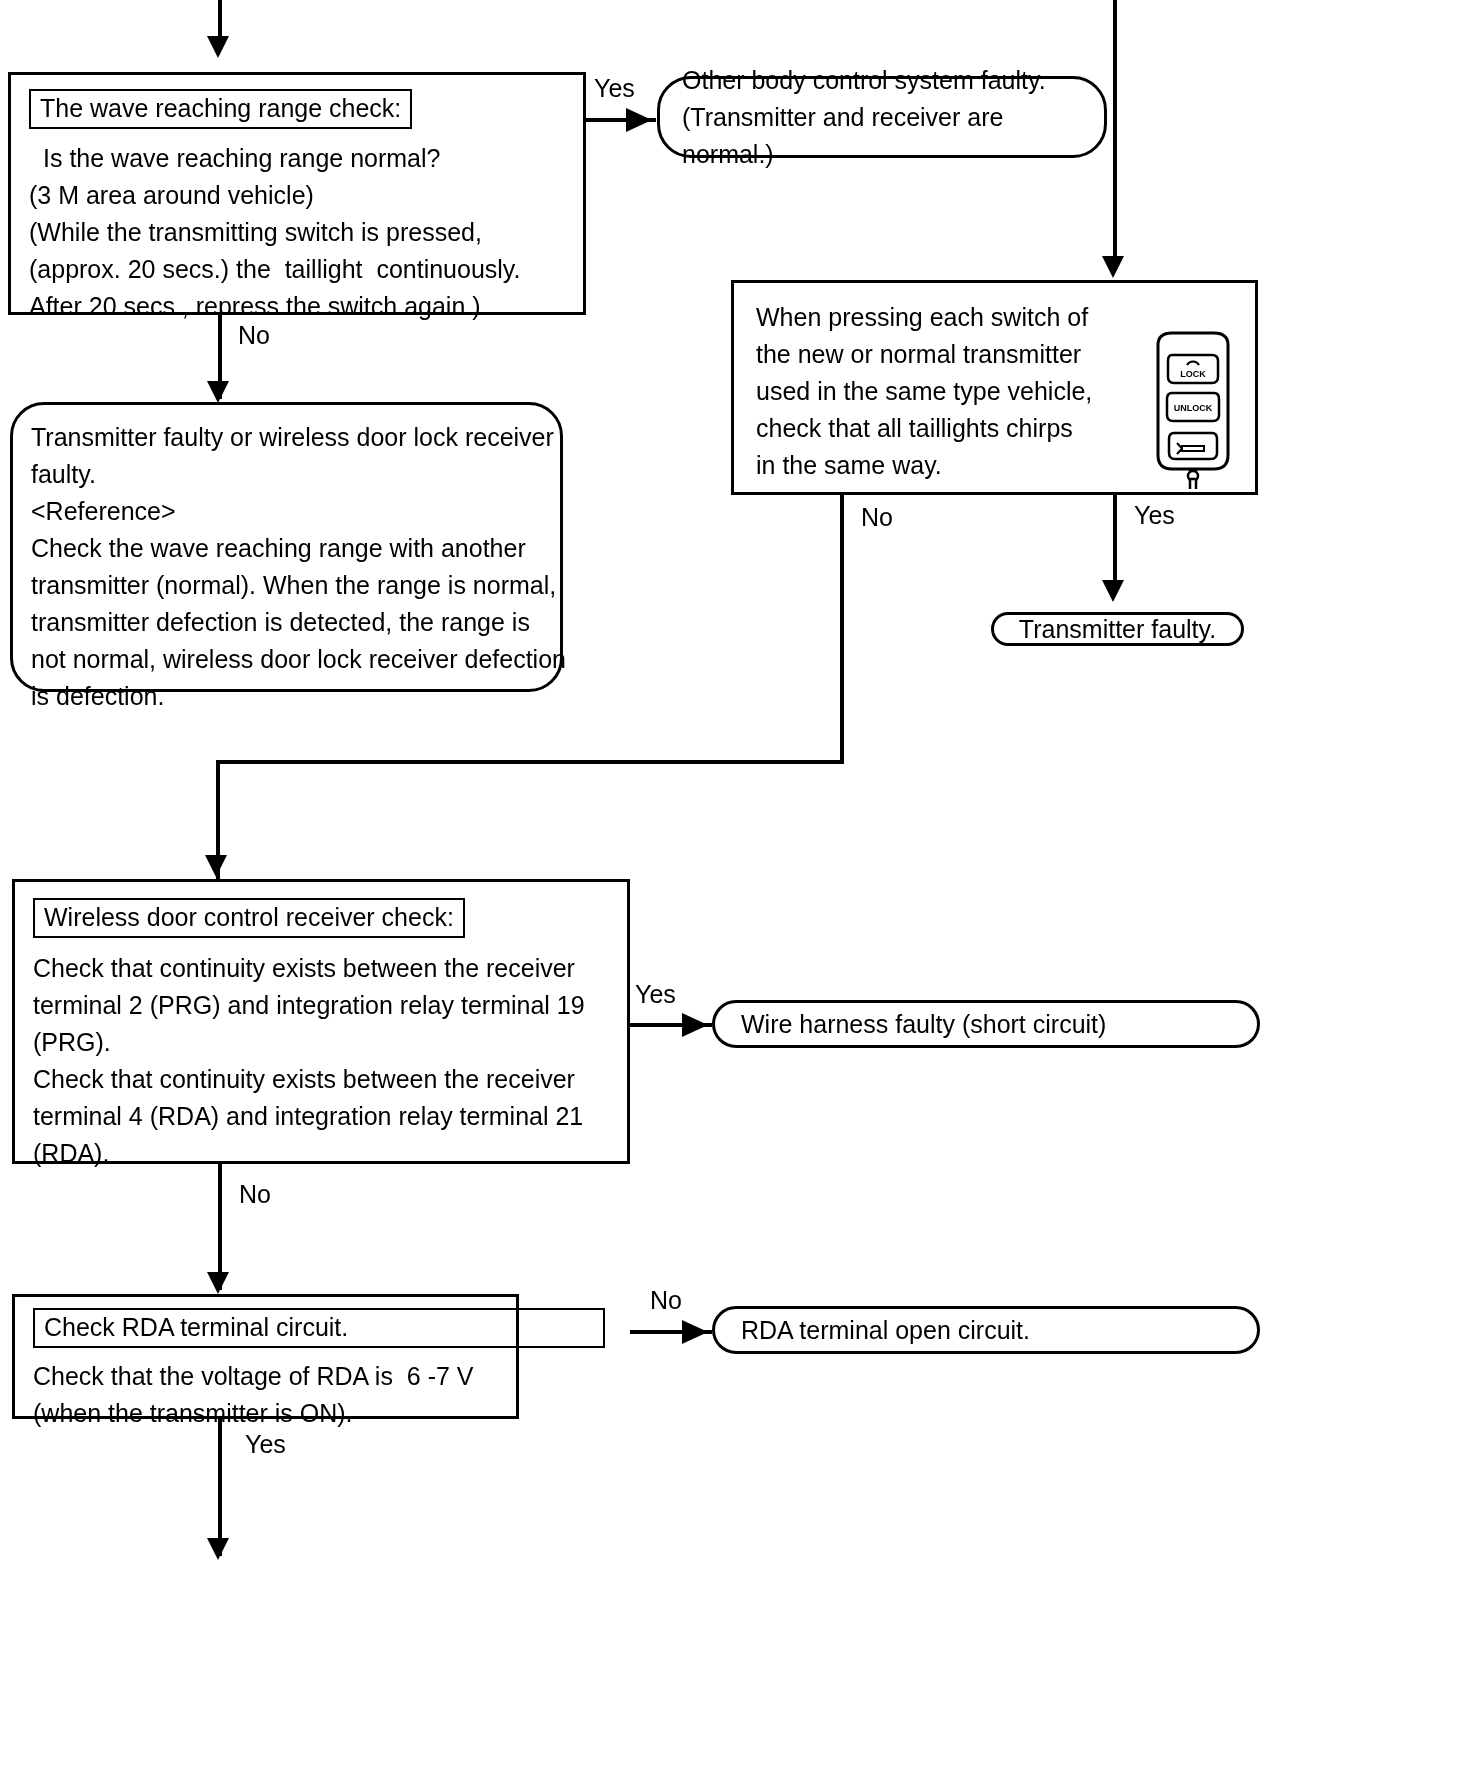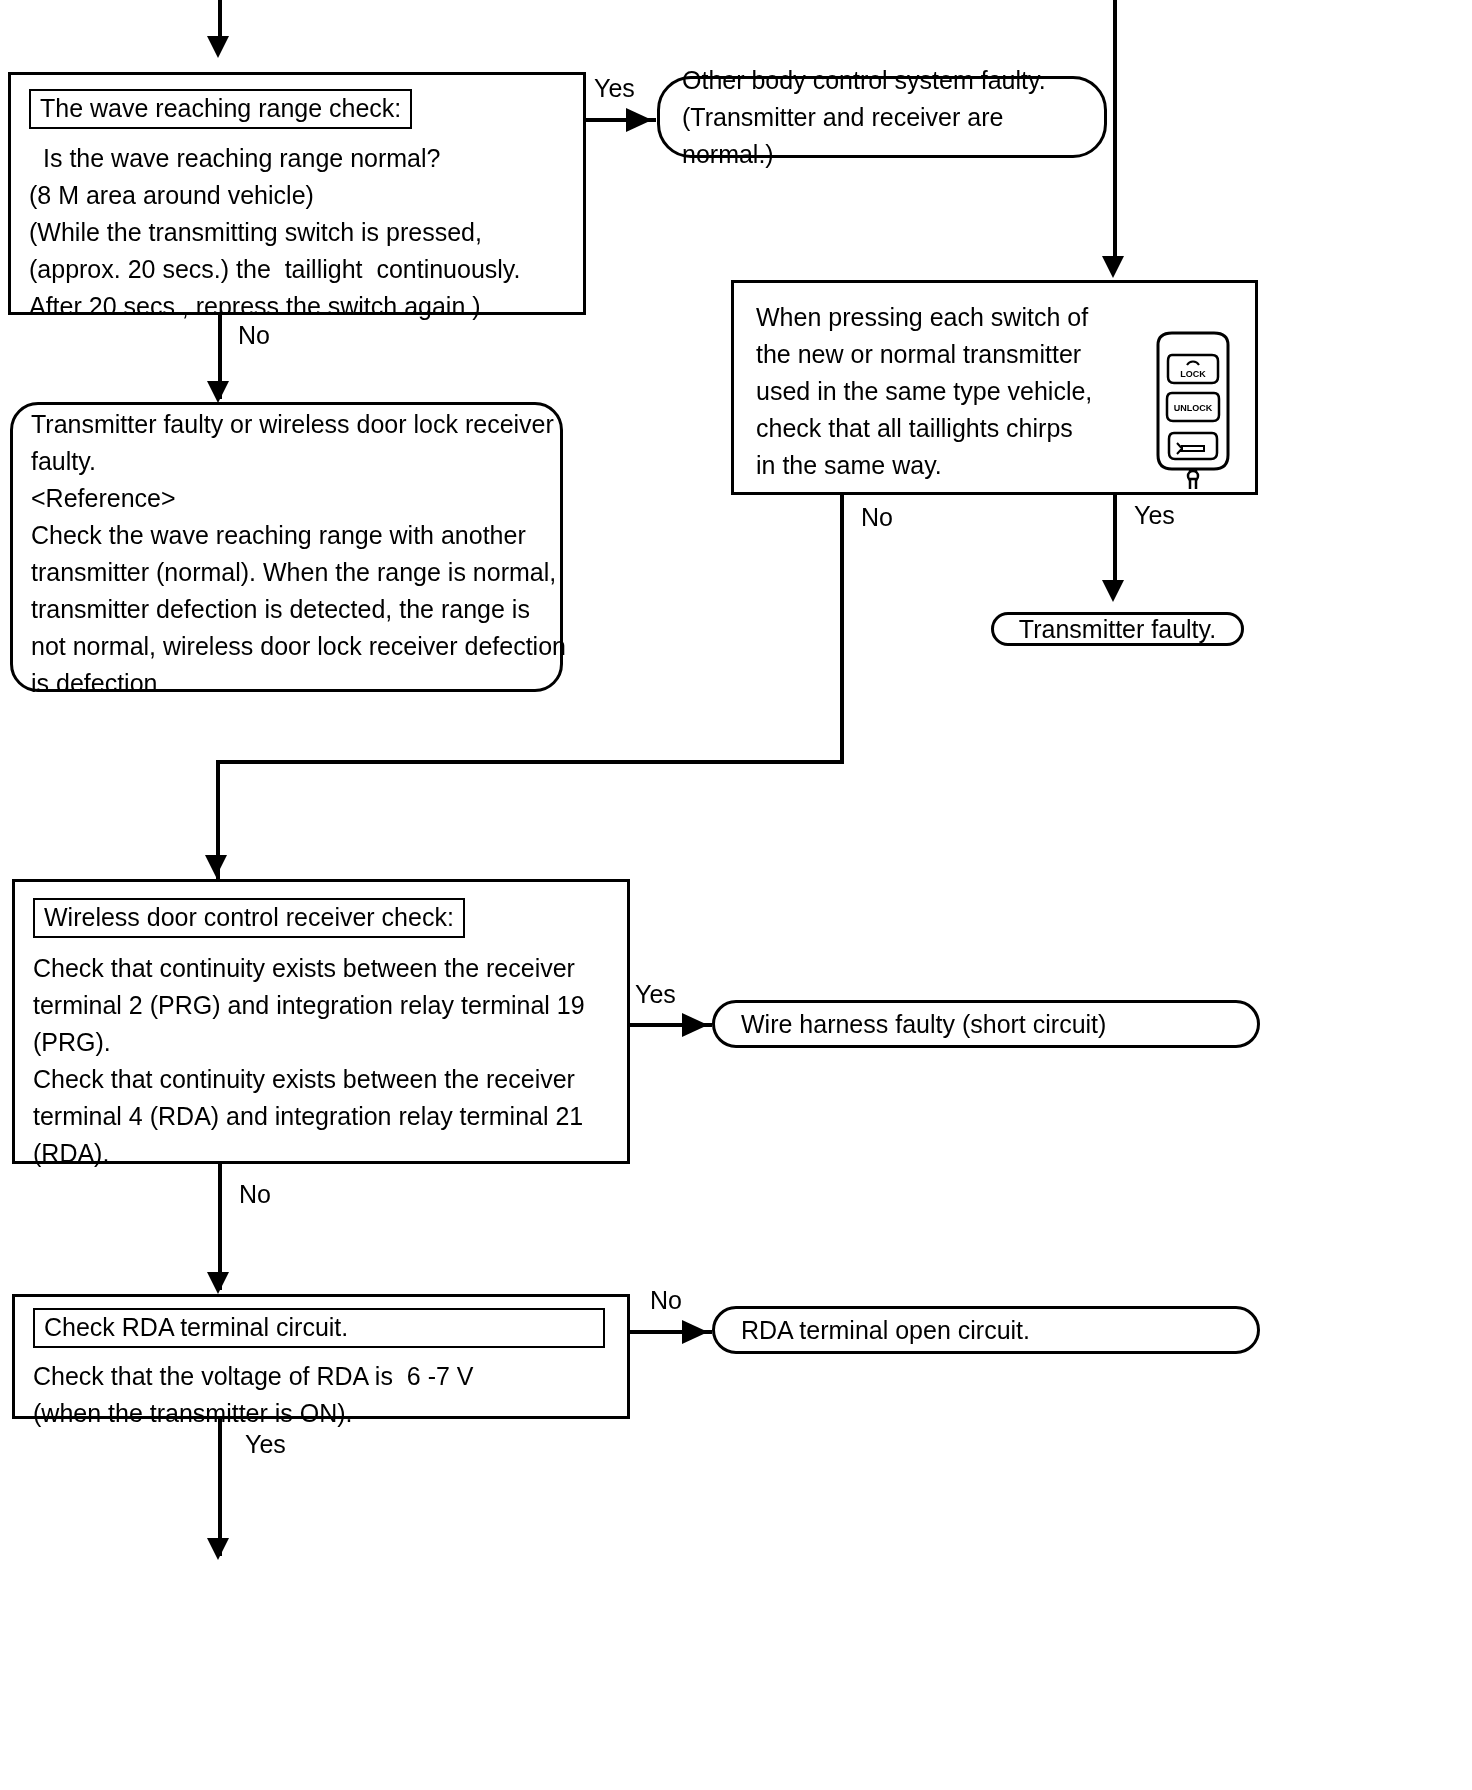--- a/index.html
+++ b/index.html
@@ -100,41 +100,41 @@
   <div class="vline" style="left:218px; top:0px; height:40px;"></div>
   <div class="arrow-down" style="left:207px; top:36px;"></div>
 
   <div class="vline" style="left:1113px; top:0px; height:270px;"></div>
   <div class="arrow-down" style="left:1102px; top:256px;"></div>
 
   <div class="box" style="left:8px; top:72px; width:578px; height:243px;">
     <div class="pad" style="padding:14px 16px 0 18px;">
       <div class="titlebox">The wave reaching range check:</div>
       <div class="body-text" style="margin-top:11px;margin-left:14px;">Is the wave reaching range normal?</div>
-      <div class="body-text">(8 M area around vehicle)</div>
+      <div class="body-text">(3 M area around vehicle)</div>
       <div class="body-text">(While the transmitting switch is pressed,</div>
       <div class="body-text">(approx. 20 secs.) the  taillight  continuously.</div>
       <div class="body-text">After 20 secs., repress the switch again.)</div>
     </div>
   </div>
 
   <div class="hline" style="left:586px; top:118px; width:70px;"></div>
   <div class="arrow-right" style="left:626px; top:108px;"></div>
   <div class="edge-label" style="left:594px; top:76px;">Yes</div>
 
   <div class="rbox" style="left:657px; top:76px; width:450px; height:82px; padding:0 22px;">
     <div class="body-text-j">Other body control system faulty.</div>
     <div class="body-text-j">(Transmitter and receiver are normal.)</div>
   </div>
 
   <div class="vline" style="left:218px; top:315px; height:84px;"></div>
   <div class="arrow-down" style="left:207px; top:381px;"></div>
   <div class="edge-label" style="left:238px; top:323px;">No</div>
 
-  <div class="rbox" style="left:10px; top:402px; width:553px; height:290px; padding:0 18px; justify-content:center;border-radius:28px;">
+  <div class="rbox" style="left:10px; top:402px; width:553px; height:290px; padding:0 18px; justify-content:flex-start;">
     <div style="margin-top:14px;">
       <div class="body-text">Transmitter faulty or wireless door lock receiver</div>
       <div class="body-text">faulty.</div>
       <div class="body-text">&lt;Reference&gt;</div>
       <div class="body-text">Check the wave reaching range with another</div>
       <div class="body-text">transmitter (normal). When the range is normal,</div>
       <div class="body-text">transmitter defection is detected, the range is</div>
       <div class="body-text">not normal, wireless door lock receiver defection</div>
       <div class="body-text">is defection.</div>
     </div>
@@ -203,21 +203,21 @@
   <div class="edge-label" style="left:635px; top:982px;">Yes</div>
 
   <div class="rbox" style="left:712px; top:1000px; width:548px; height:48px; padding:16px 26px; border-radius:25px;">
     <div class="body-text-j">Wire harness faulty (short circuit)</div>
   </div>
 
   <div class="vline" style="left:218px; top:1164px; height:126px;"></div>
   <div class="arrow-down" style="left:207px; top:1272px;"></div>
   <div class="edge-label" style="left:239px; top:1182px;">No</div>
 
-  <div class="box" style="left:12px; top:1294px; width:618px; height:125px;">
+  <div class="box" style="left:12px; top:1294px; width:507px; height:125px;">
     <div style="padding:11px 0 0 18px;">
       <div class="titlebox" style="display:block; width:572px; box-sizing:border-box;">Check RDA terminal circuit.</div>
       <div class="body-text" style="margin-top:10px;">Check that the voltage of RDA is  6 -7 V</div>
       <div class="body-text">(when the transmitter is ON).</div>
     </div>
   </div>
 
   <div class="hline" style="left:630px; top:1330px; width:82px;"></div>
   <div class="arrow-right" style="left:682px; top:1320px;"></div>
   <div class="edge-label" style="left:650px; top:1288px;">No</div>

